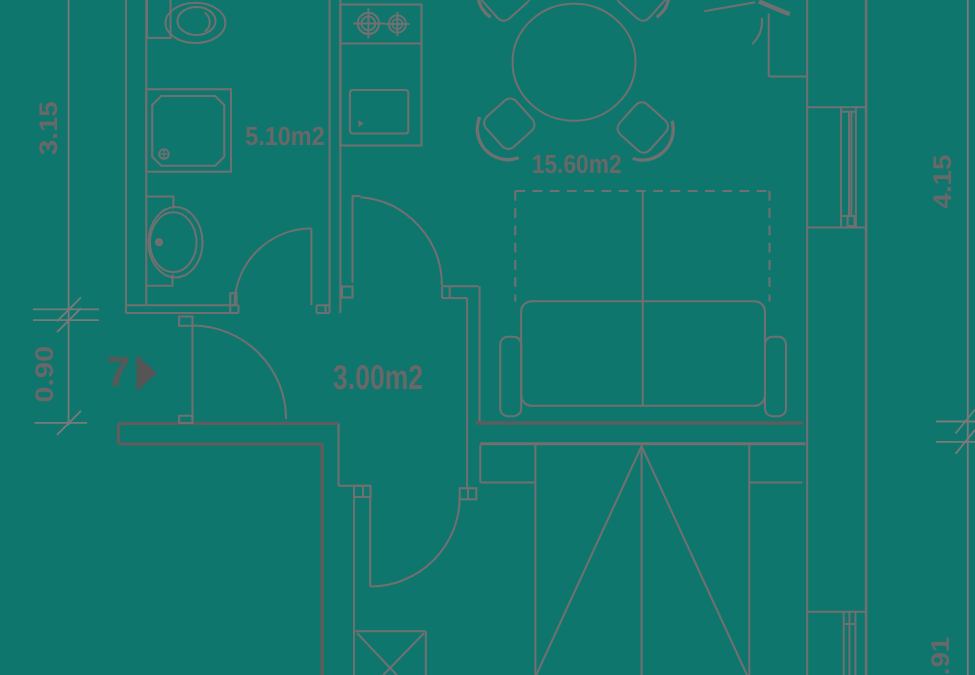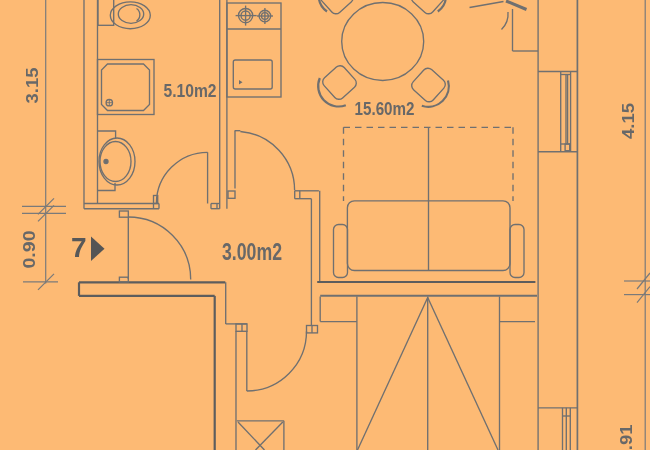--- a/index.html
+++ b/index.html
@@ -1,16 +1,16 @@
 <!DOCTYPE html>
 <html><head>
 <meta charset="utf-8">
 <style>
 html,body{margin:0;padding:0;background:#fafafa;}
-#wrap{position:relative;width:650px;height:450px;overflow:hidden;background:#fdba74;font-family:"Liberation Sans", sans-serif;}
+#wrap{position:relative;width:650px;height:450px;overflow:hidden;background:#0f766e;font-family:"Liberation Sans", sans-serif;}
 svg{position:absolute;left:0;top:0;}
 </style>
 </head>
 <body>
 <div id="wrap">
 <svg width="650" height="450" viewBox="0 0 650 450">
 <defs>
 <filter id="soft" x="-5%" y="-5%" width="110%" height="110%">
           <feGaussianBlur stdDeviation="0.5"></feGaussianBlur>
         </filter>

